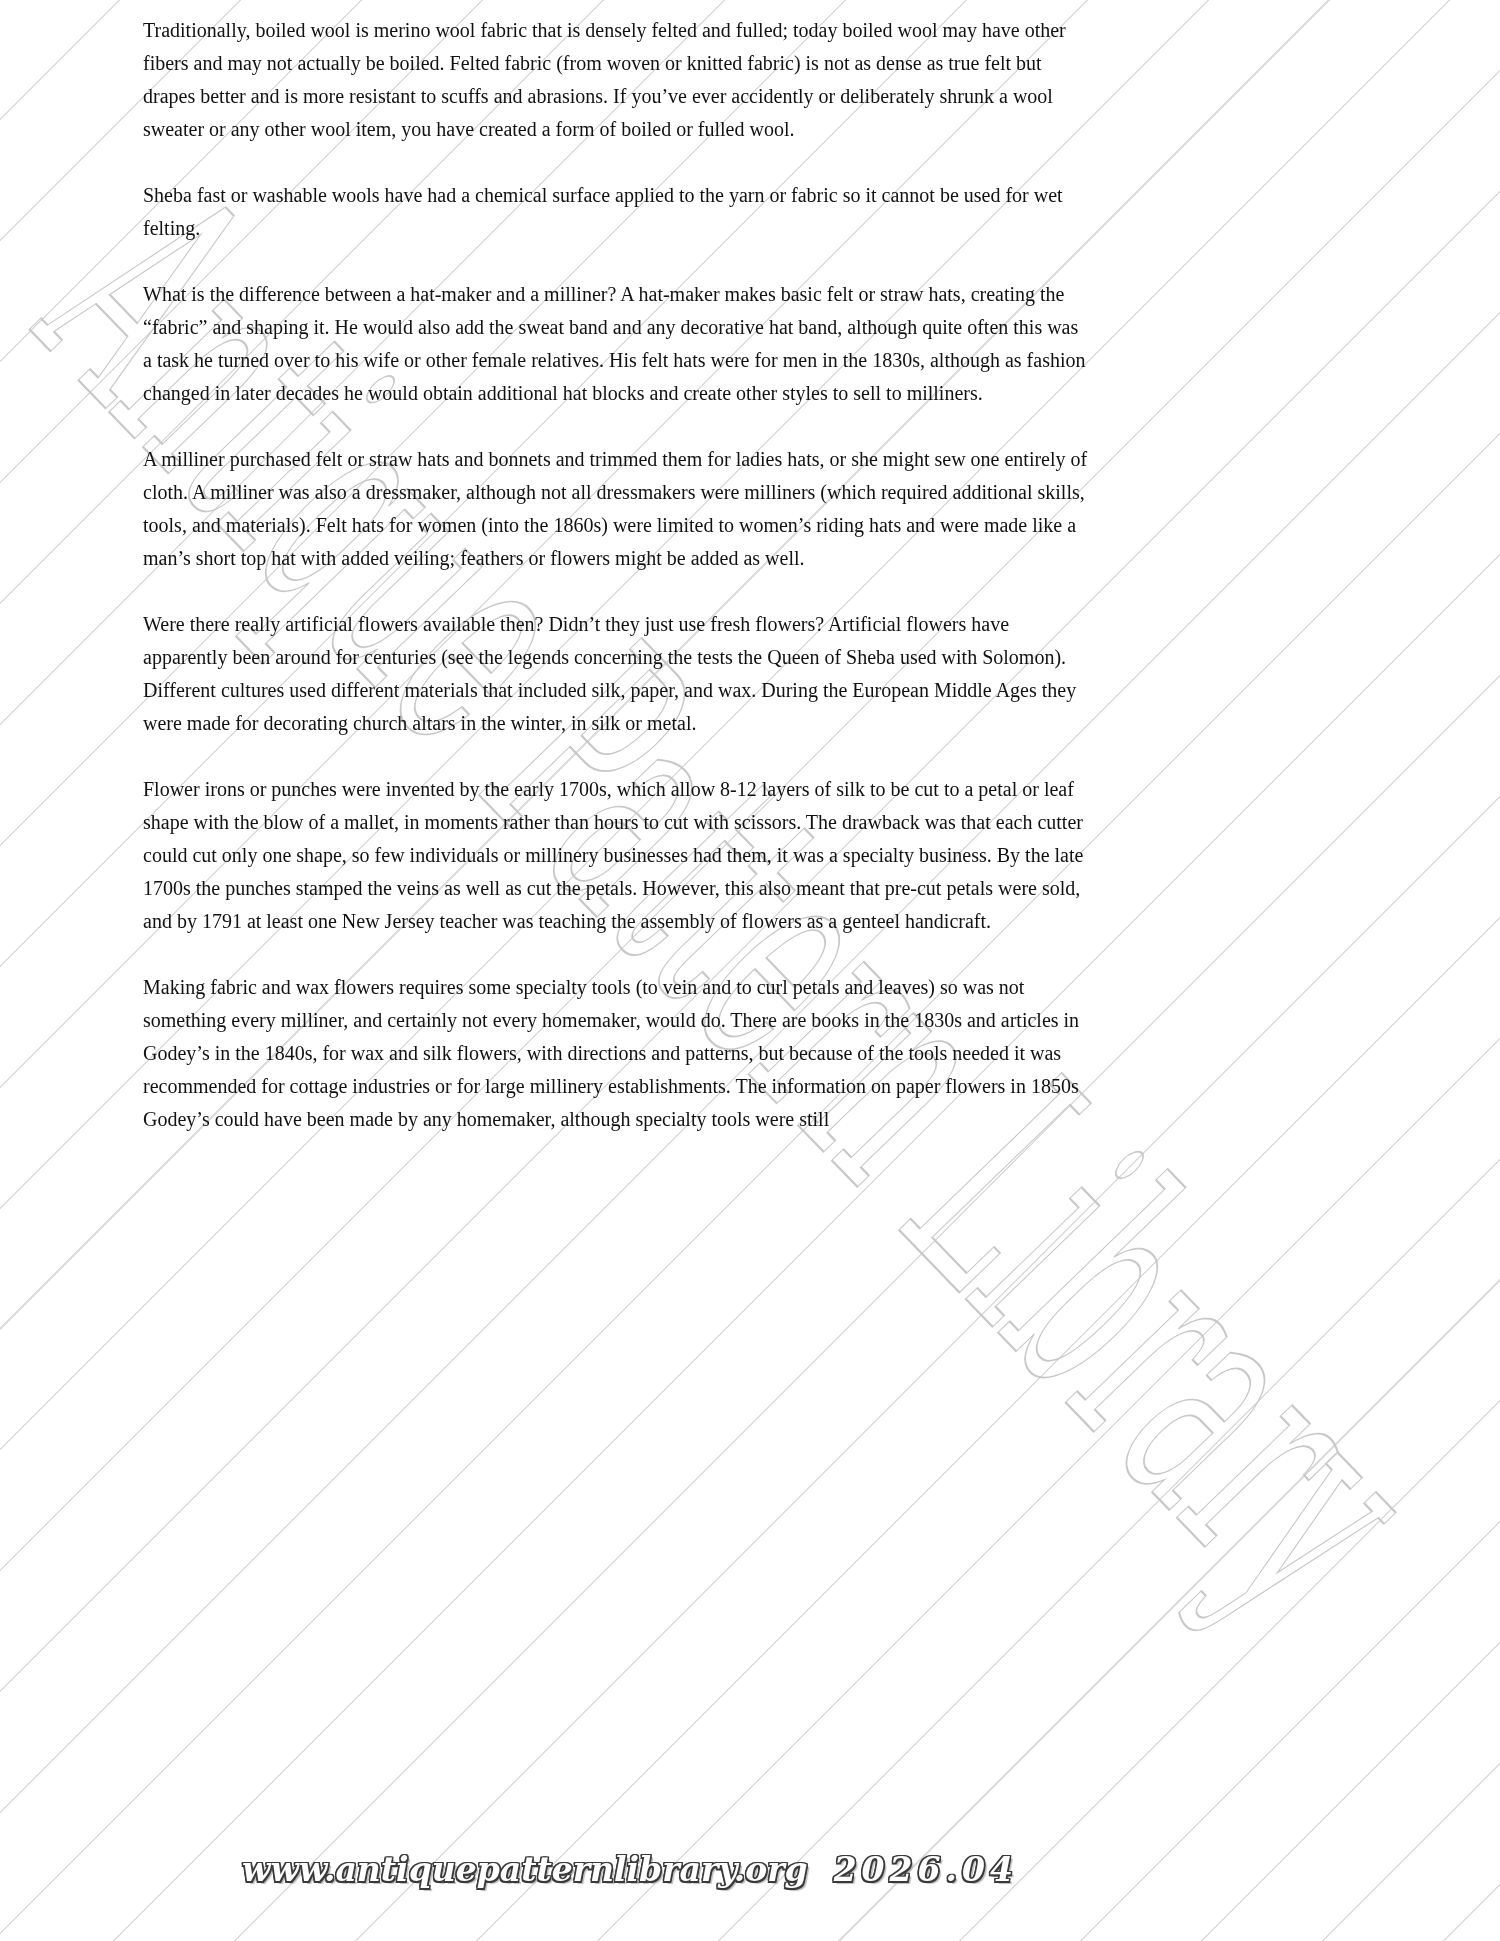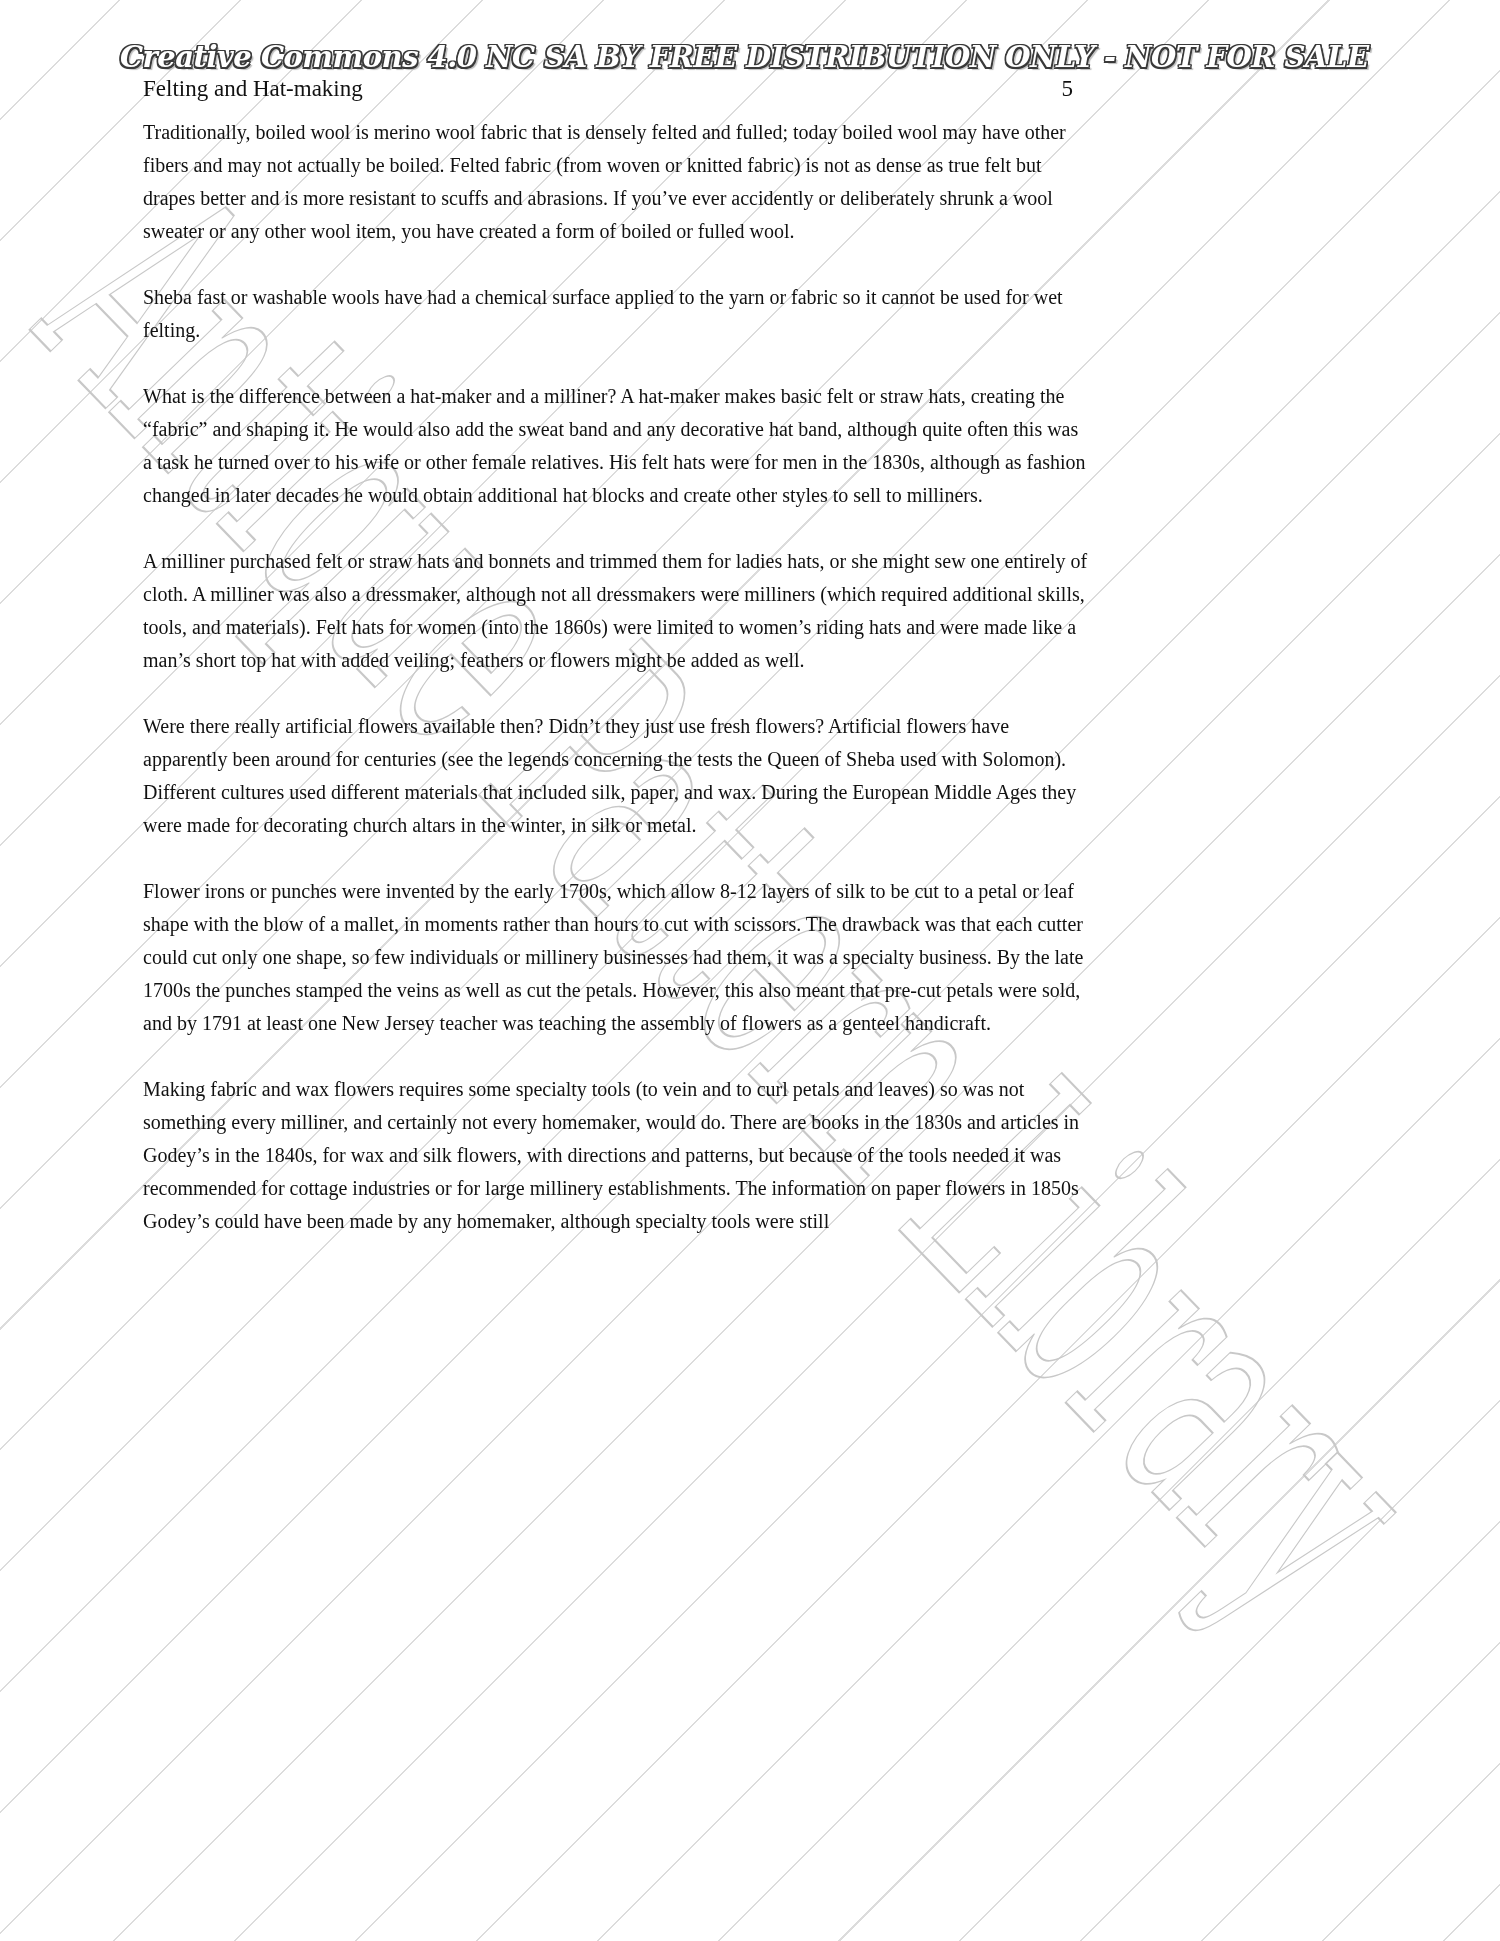--- a/index.html
+++ b/index.html
@@ -74,32 +74,28 @@
 </head>
 <body>
 
 <div class="page">
 
   <svg class="watermark-svg" width="1500" height="1941" viewBox="0 0 1500 1941" aria-hidden="true">
     <text x="30" y="330" transform="rotate(46 30 330)" font-size="310" textLength="1800" lengthAdjust="spacingAndGlyphs" fill="none" stroke="#c8c8c8" stroke-width="2.2" font-family="DejaVu Serif, serif">Antique Pattern Library</text>
   </svg>
 
   <div class="layer">
-    <div class="header">
-      <div class="cc-notice engraved">Creative Commons 4.0 NC SA BY FREE DISTRIBUTION ONLY - NOT FOR SALE</div>
-      <div class="title-row">
-        <span>Felting and Hat-making</span>
-        <span>5</span>
-      </div>
-    </div>
 
     <div class="content" id="content">
         <p>Traditionally, boiled wool is merino wool fabric that is densely felted and fulled; today boiled wool may have other fibers and may not actually be boiled.  Felted fabric (from woven or knitted fabric) is not as dense as true felt but drapes better and is more resistant to scuffs and abrasions. If you’ve ever accidently or deliberately shrunk a wool sweater or any other wool item, you have created a form of boiled or fulled wool.</p>
         <p>Sheba fast or washable wools have had a chemical surface applied to the yarn or fabric so it cannot be used for wet felting.</p>
         <p><b>What is the difference between a hat-maker and a milliner? </b>A hat-maker makes basic felt or straw hats, creating the “fabric” and shaping it. He would also add the sweat band and any decorative hat band, although quite often this was a task he turned over to his wife or other female relatives. His felt hats were for men in the 1830s, although as fashion changed in later decades he would obtain additional hat blocks and create other styles to sell to milliners.</p>
         <p>A milliner purchased felt or straw hats and bonnets and trimmed them for ladies hats, or she might sew one entirely of cloth. A milliner was also a dressmaker, although not all dressmakers were milliners (which required additional skills, tools, and materials). Felt hats for women (into the 1860s) were limited to women’s riding hats and were made like a man’s short top hat with added veiling; feathers or flowers might be added as well.</p>
         <p><b>Were there really artificial flowers available then? Didn’t they just use fresh flowers? </b>Artificial flowers have apparently been around for centuries (see the legends concerning the tests the Queen of Sheba used with Solomon). Different cultures used different materials that included silk, paper, and wax. During the European Middle Ages they were made for decorating church altars in the winter, in silk or metal.</p>
         <p>Flower irons or punches were invented by the early 1700s, which allow 8-12 layers of silk to be cut to a petal or leaf shape with the blow of a mallet, in moments rather than hours to cut with scissors. The drawback was that each cutter could cut only one shape, so few individuals or millinery businesses had them, it was a specialty business.  By the late 1700s the punches stamped the veins as well as cut the petals.  However, this also meant that pre-cut petals were sold, and by 1791 at least one New Jersey teacher was teaching the assembly of flowers as a genteel handicraft.</p>
         <p>Making fabric and wax flowers requires some specialty tools (to vein and to curl petals and leaves) so was not something every milliner, and certainly not every homemaker, would do. There are books in the 1830s and articles in Godey’s in the 1840s, for wax and silk flowers, with directions and patterns, but because of the tools needed it was recommended for cottage industries or for large millinery establishments. The information on paper flowers in 1850s Godey’s could have been made by any homemaker, although specialty tools were still</p>
       </div>
 
+    <div class="footer engraved">
+      <span>www.antiquepatternlibrary.org</span><span class="edition">2026.04</span>
+    </div>
   </div>
 </div>
 
 </body></html>

